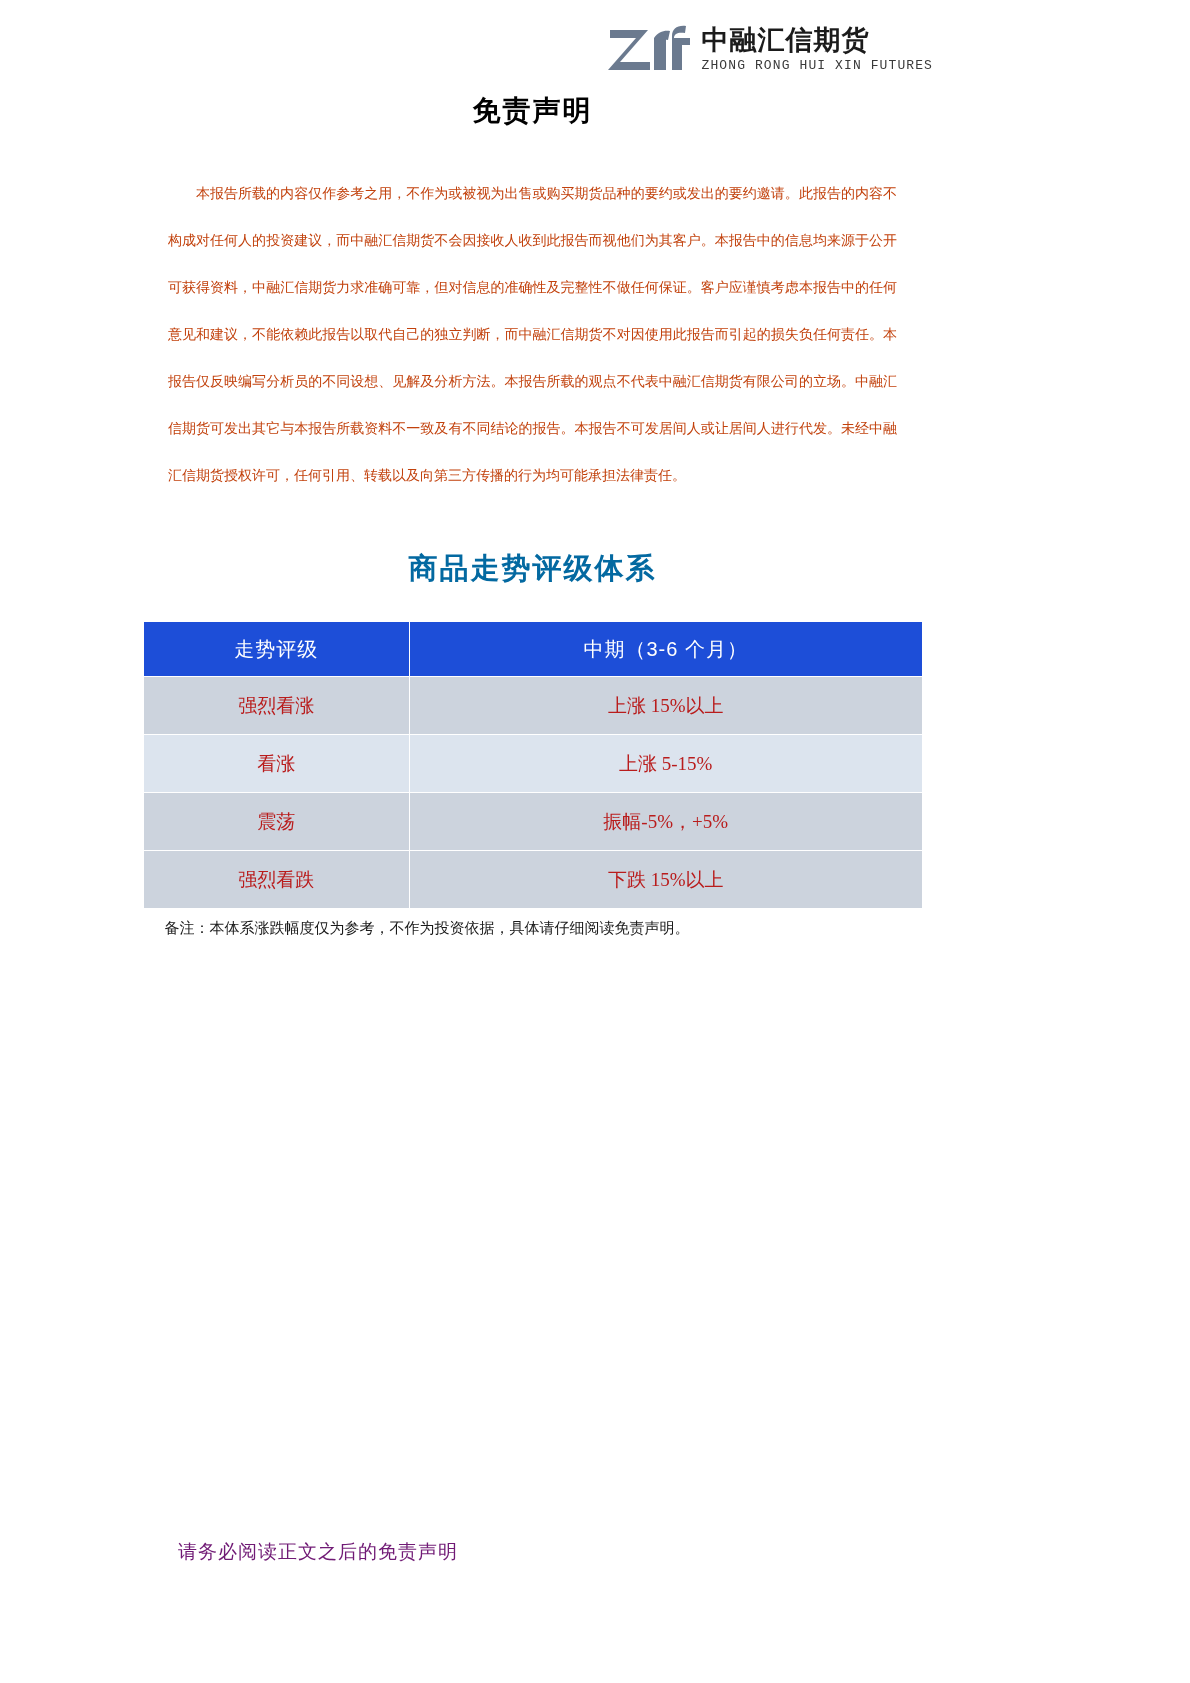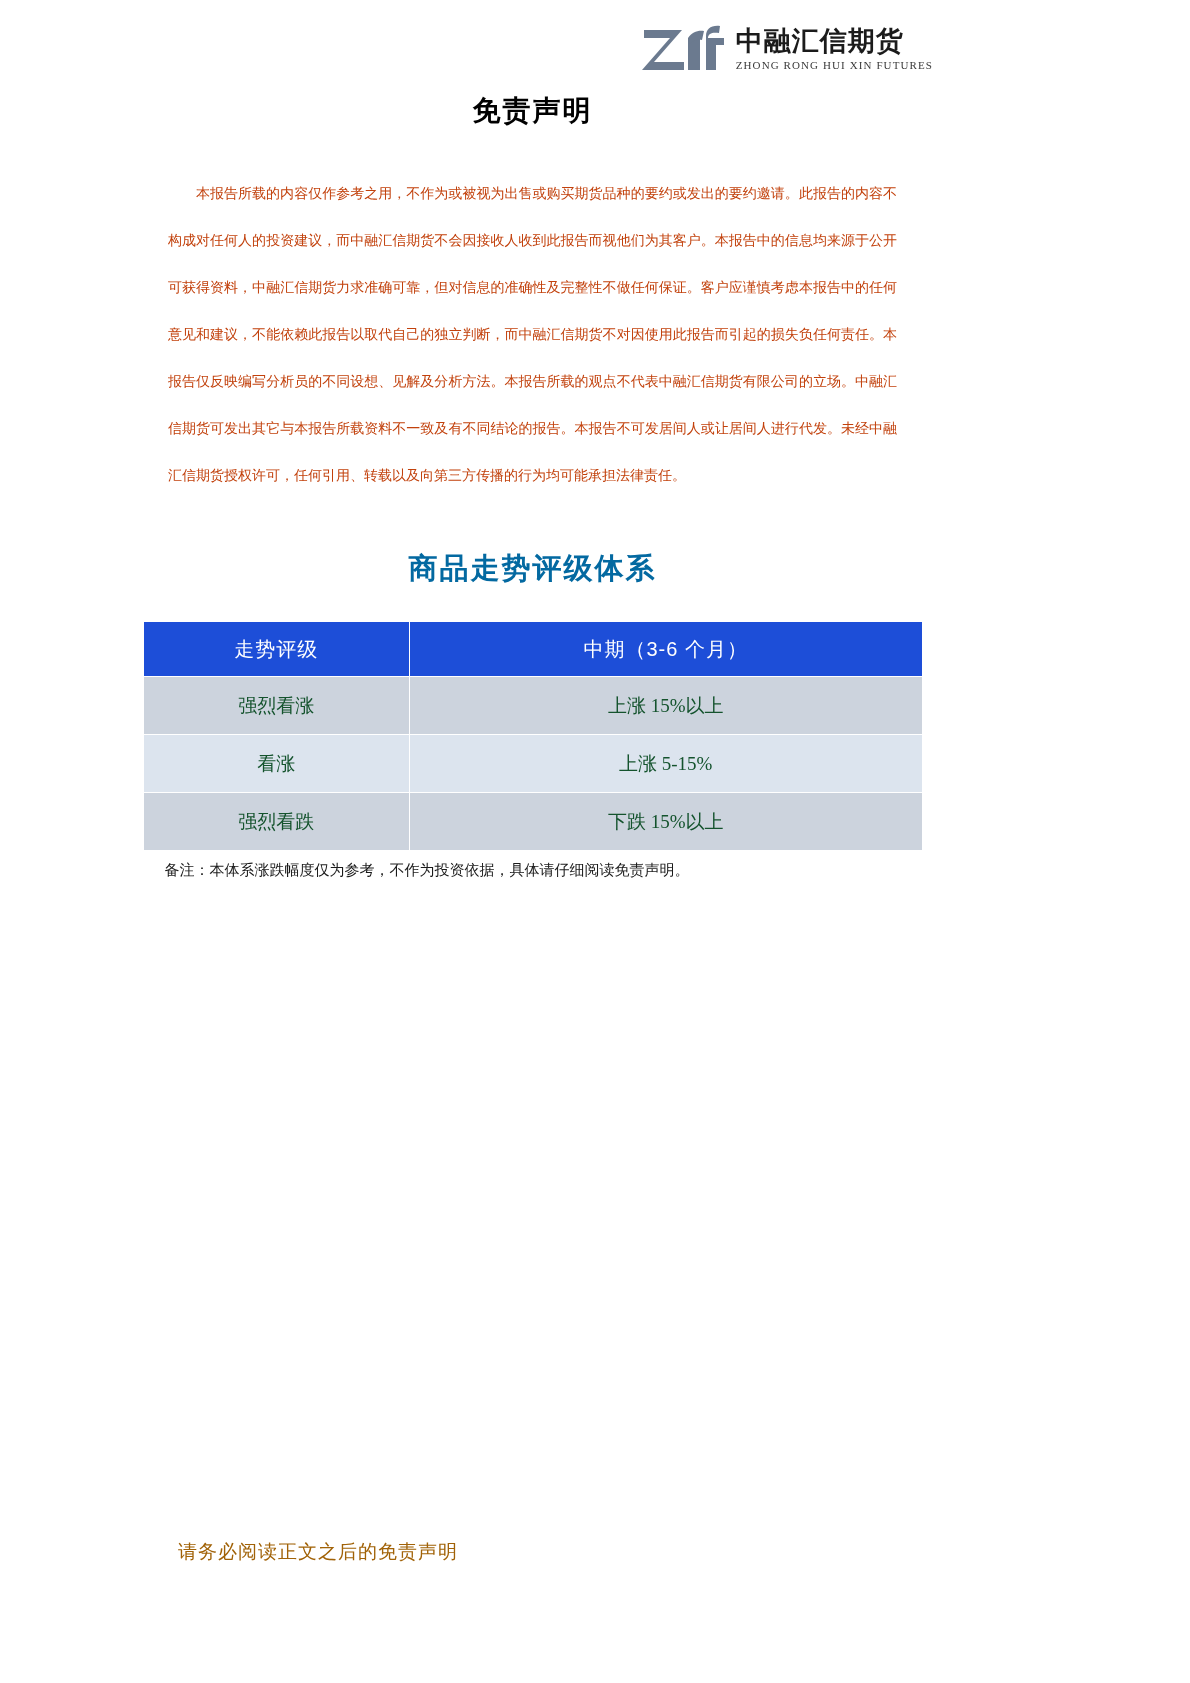--- a/index.html
+++ b/index.html
@@ -44,22 +44,22 @@
     line-height: 1;
   }
   .logo-cn {
     font-family: "Liberation Sans", sans-serif;
     font-weight: bold;
     font-size: 27px;
     letter-spacing: 1px;
     color: #1b1b1b;
   }
   .logo-en {
-    font-family: Liberation Serif, serif;
-    font-size: 11px;
+    font-family: Liberation Mono, monospace;
+    font-size: 13px;
     letter-spacing: 1.1px;
     color: #3a3a3a;
     margin-top: 5px;
   }
 
   
   .doc-title {
     text-align: center;
     font-family: "Liberation Sans", sans-serif;
     font-weight: bold;
@@ -105,21 +105,21 @@
     font-family: "Liberation Sans", sans-serif;
     font-size: 20px;
     letter-spacing: 1px;
     height: 52px;
     border: 1px solid #ffffff;
   }
   .rating-table td {
     text-align: center;
     height: 55px;
     border: 1px solid #ffffff;
-    color: #14532d;
+    color: #b91c1c;
   }
   .row-a td { background: #ccd3dd; }
   .row-b td { background: #dce4ee; }
 
   .table-note {
     width: 780px;
     margin: 10px auto 0 auto;
     font-family: "Liberation Sans", sans-serif;
     font-size: 15px;
     color: #1a1a1a;
@@ -128,21 +128,21 @@
     box-sizing: border-box;
   }
 
   
   .footer {
     position: absolute;
     left: 178px;
     bottom: 118px;
     font-family: "Liberation Sans", sans-serif;
     font-size: 19px;
-    color: #a16207;
+    color: #701a75;
     letter-spacing: 1px;
   }
 </style>
 </head>
 <body>
 
 <div class="page">
 
   <div class="logo-wrap">
     <span class="logo-mark">
@@ -175,20 +175,24 @@
     <tbody>
       <tr class="row-a">
         <td>强烈看涨</td>
         <td>上涨 15%以上</td>
       </tr>
       <tr class="row-b">
         <td>看涨</td>
         <td>上涨 5-15%</td>
       </tr>
       <tr class="row-a">
+        <td>震荡</td>
+        <td>振幅-5%，+5%</td>
+      </tr>
+      <tr class="row-a">
         <td>强烈看跌</td>
         <td>下跌 15%以上</td>
       </tr>
     </tbody>
   </table>
 
   <div class="table-note">备注：本体系涨跌幅度仅为参考，不作为投资依据，具体请仔细阅读免责声明。</div>
 
   <div class="footer">请务必阅读正文之后的免责声明</div>
 

